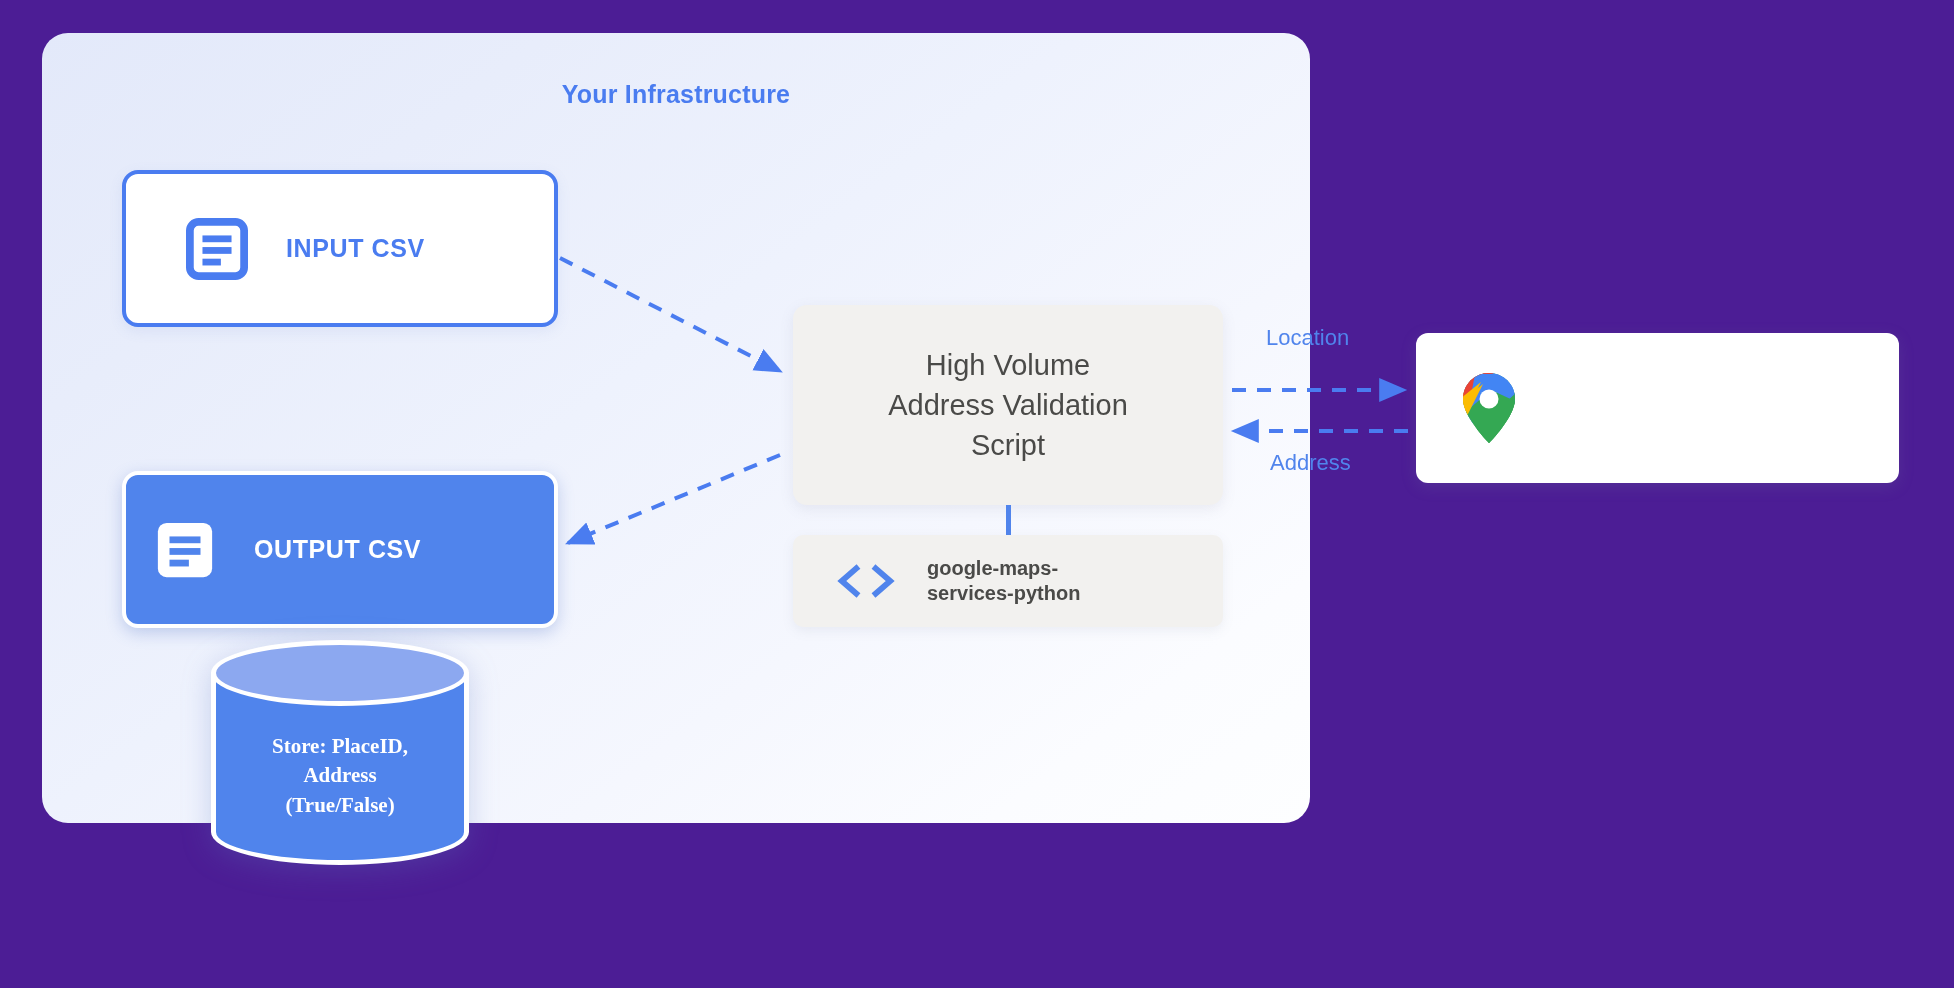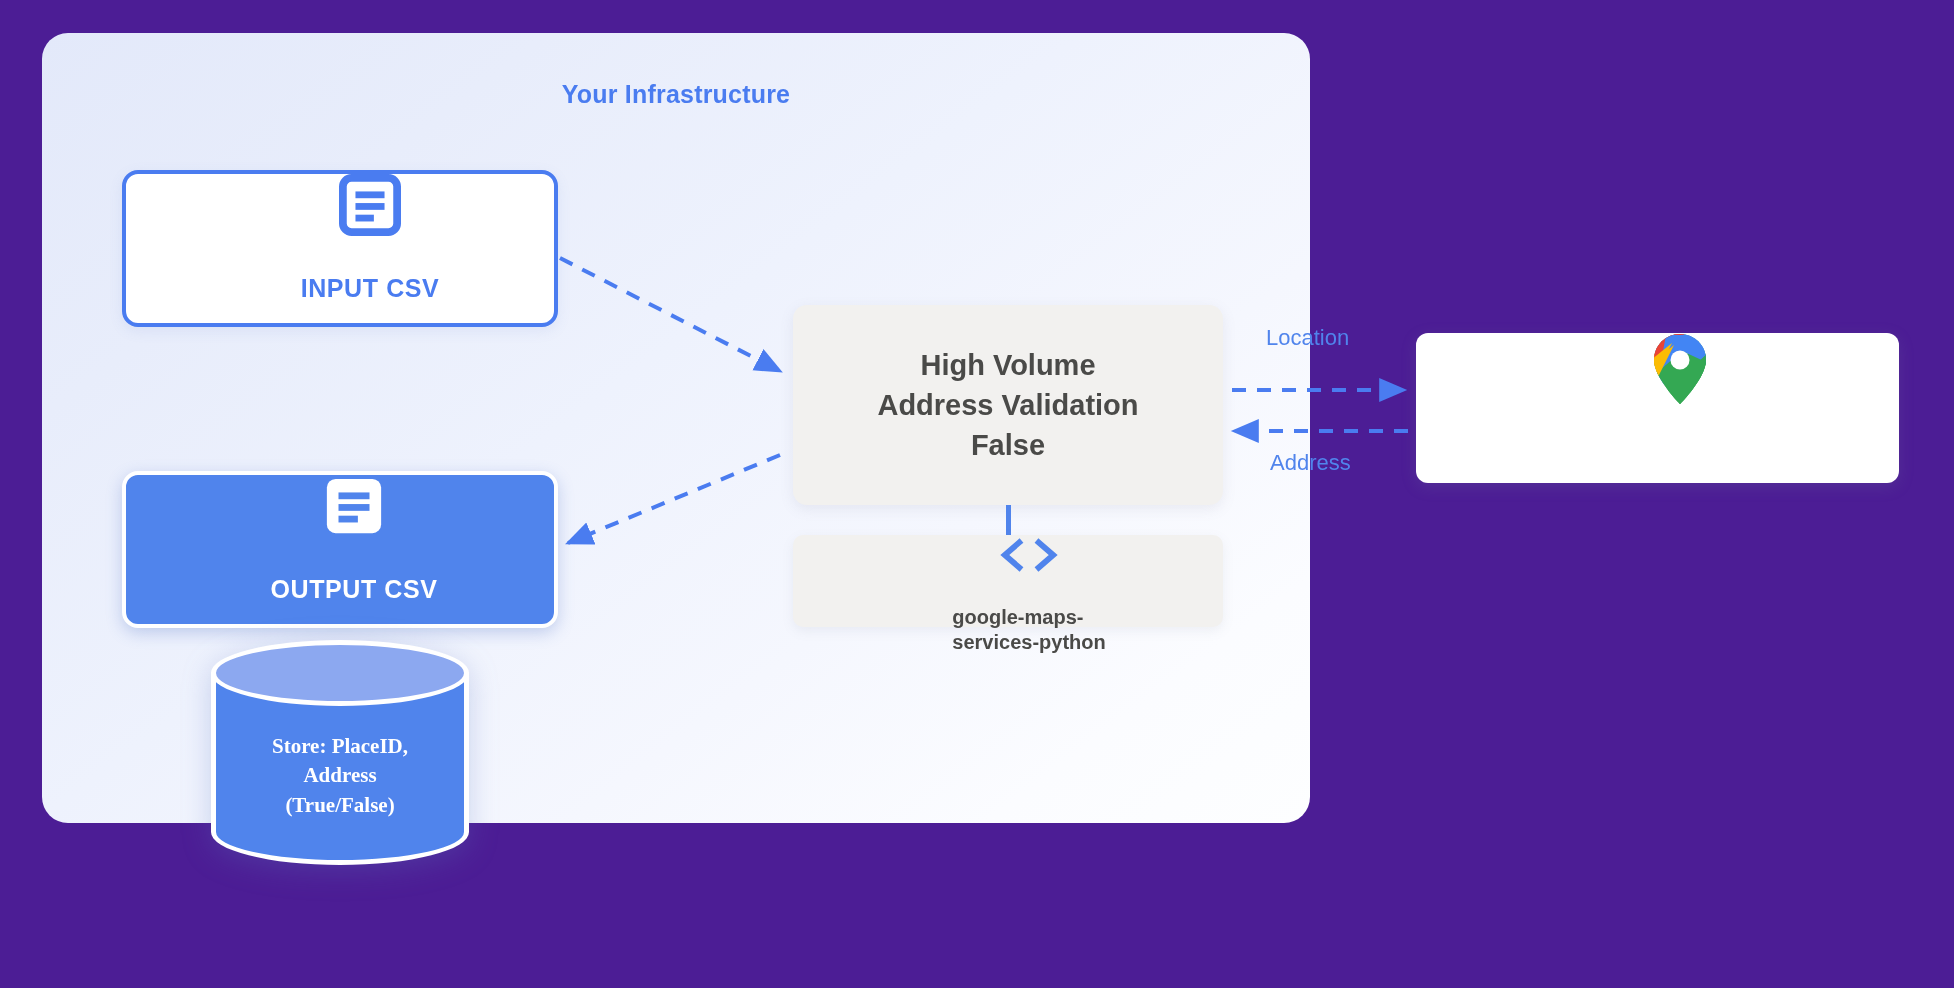--- a/index.html
+++ b/index.html
@@ -42,21 +42,21 @@
     top: 47px;
     width: 100%;
     text-align: center;
     font-size: 25px;
     font-weight: bold;
     color: #4a7cf0;
     letter-spacing: 0.2px;
   }
 
   
-  .card { position: absolute; flex-direction: column; }
+  .card { position: absolute; }
 
   
   .input-csv {
     left: 122px;
     top: 170px;
     width: 436px;
     height: 157px;
     background: #ffffff;
     border: 4px solid #4a7cf0;
     border-radius: 16px;
@@ -108,21 +108,21 @@
     border-radius: 14px;
     display: flex;
     flex-direction: column;
     align-items: center;
     justify-content: center;
     gap: 2px;
     box-shadow: 0 4px 14px rgba(120,125,145,0.12);
   }
   .script-box .line {
     font-size: 29px;
-    font-weight: bold;
+    font-weight: normal;
     color: #4a4a48;
     line-height: 1.32;
     white-space: nowrap;
   }
 
   
   .connector {
     position: absolute;
     left: 1006px;
     top: 505px;
@@ -294,21 +294,21 @@
     <div class="db-label">
       <div>Store: PlaceID,</div>
       <div>Address</div>
       <div>(True/False)</div>
     </div>
   </div>
 
   <div class="card script-box">
     <div class="line">High Volume</div>
     <div class="line">Address Validation</div>
-    <div class="line">False</div>
+    <div class="line">Script</div>
   </div>
 
   <div class="connector"></div>
 
   <div class="card lib-box">
     <svg class="code-icon" viewBox="0 0 64 40" xmlns="http://www.w3.org/2000/svg">
       <polyline points="22,7 7,20 22,33" fill="none" stroke="#5084ec" stroke-width="6" stroke-linecap="square" stroke-linejoin="miter"></polyline>
       <polyline points="42,7 57,20 42,33" fill="none" stroke="#5084ec" stroke-width="6" stroke-linecap="square" stroke-linejoin="miter"></polyline>
     </svg>
     <div class="lbl">

